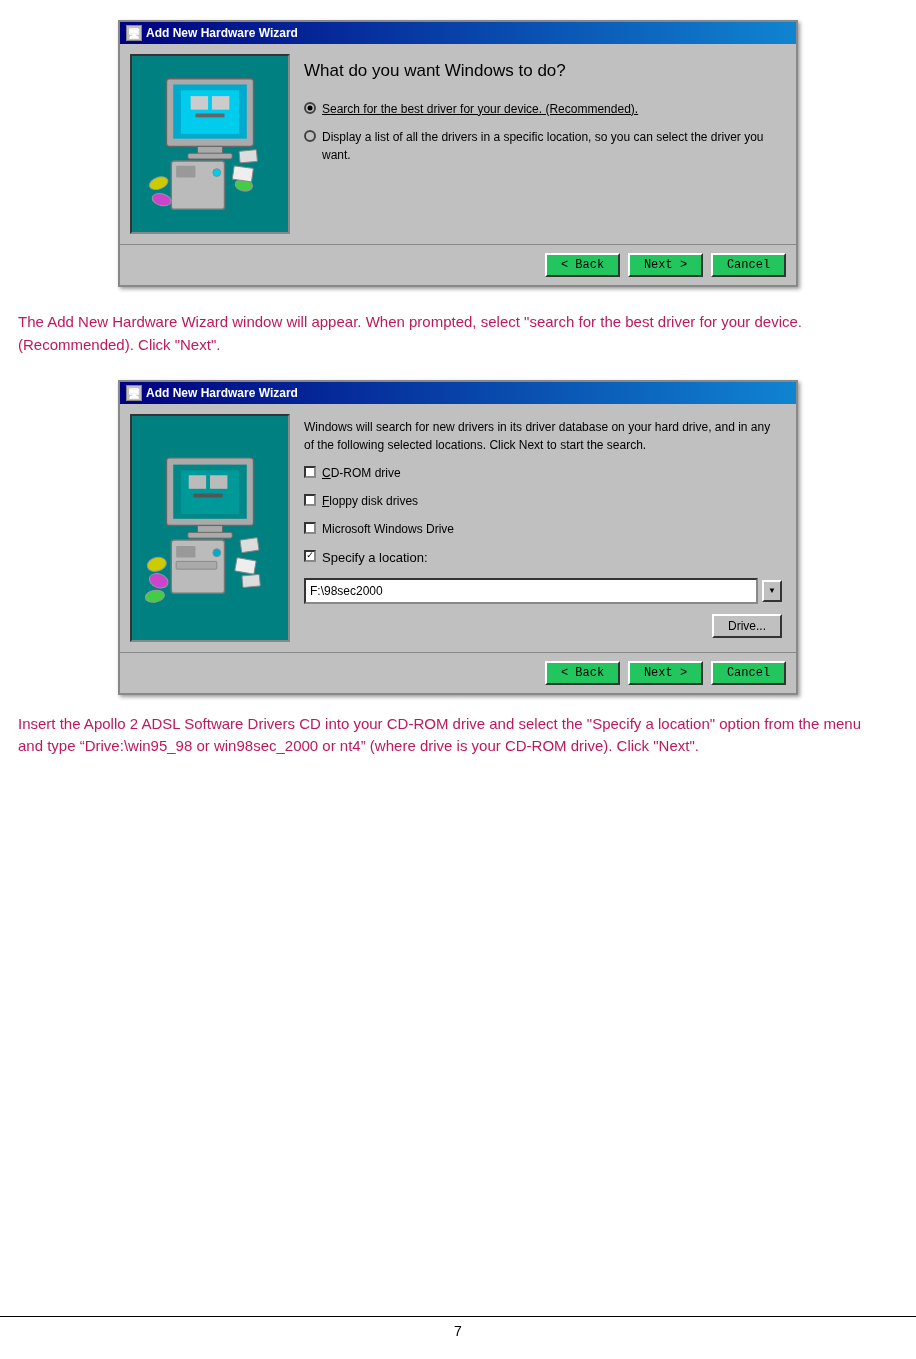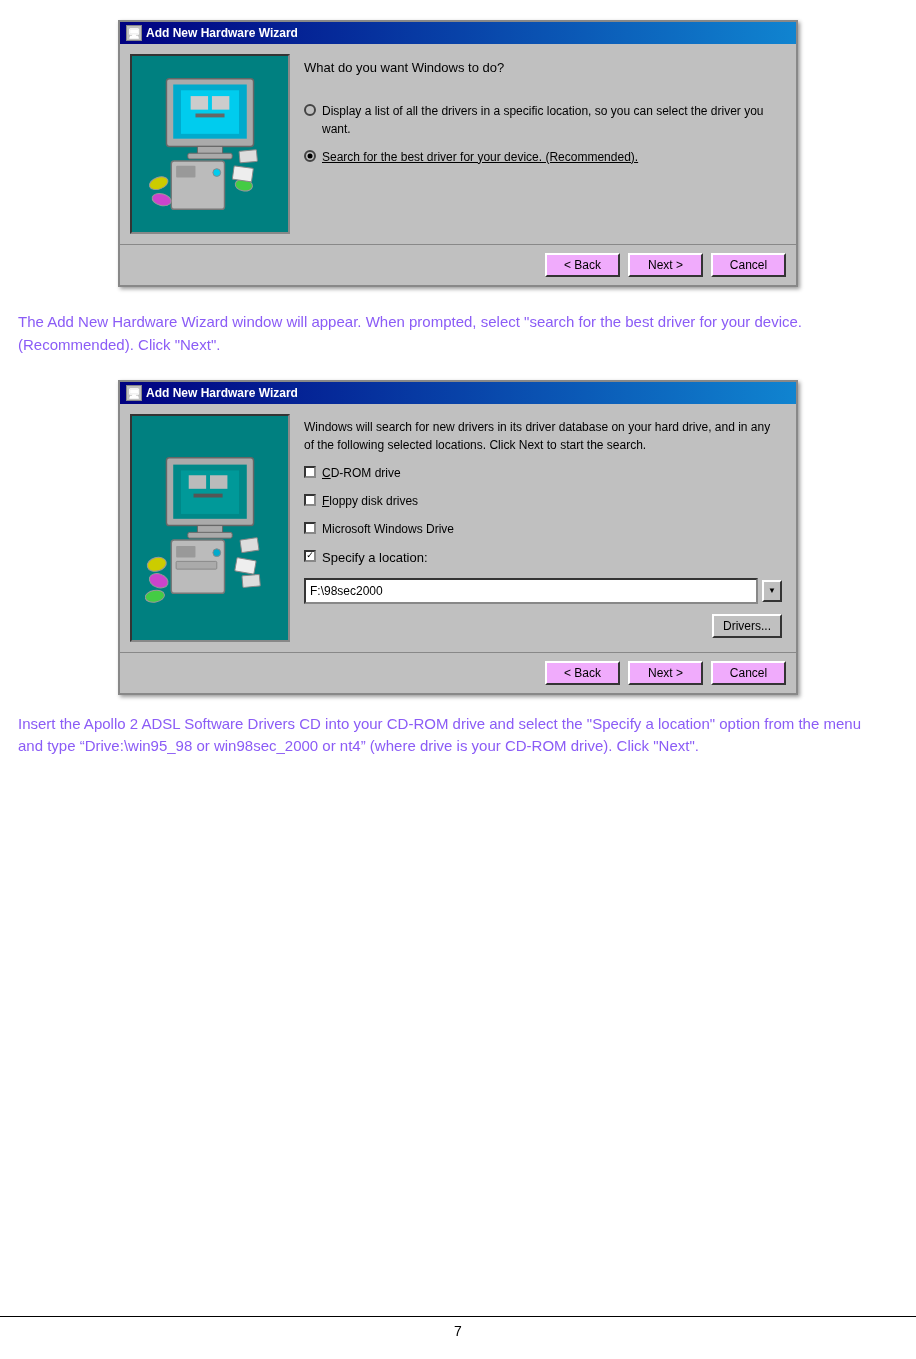--- a/index.html
+++ b/index.html
@@ -154,32 +154,32 @@
       justify-content: flex-end;
       gap: 8px;
       padding: 8px 10px;
       background: #c0c0c0;
       border-top: 1px solid #888;
     }
 
     .win-btn {
       min-width: 75px;
       padding: 3px 12px;
-      background: #f0abfc;
+      background: #22c55e;
       border: 2px outset #fff;
       border-right-color: #888;
       border-bottom-color: #888;
       font-size: 12px;
       cursor: pointer;
-      font-family: Liberation Sans, sans-serif;
+      font-family: Liberation Mono, monospace;
     }
 
     .page-text {
       font-size: 15px;
-      color: #8b5cf6;
+      color: #be185d;
       line-height: 1.5;
       margin: 14px 0 10px 0;
       max-width: 860px;
     }
 
     .page-footer {
       position: absolute;
       bottom: 20px;
       left: 0;
       right: 0;
@@ -285,28 +285,28 @@
           <circle cx="72" cy="107" r="4" fill="#00ccee" stroke="#888" stroke-width="1"></circle>
 
           <ellipse cx="12" cy="118" rx="10" ry="6" fill="#cccc00" stroke="#999" stroke-width="1" transform="rotate(-20,12,118)"></ellipse>
           <ellipse cx="15" cy="135" rx="10" ry="6" fill="#cc44cc" stroke="#999" stroke-width="1" transform="rotate(15,15,135)"></ellipse>
           <ellipse cx="100" cy="120" rx="9" ry="6" fill="#44cc44" stroke="#999" stroke-width="1" transform="rotate(10,100,120)"></ellipse>
           <rect x="95" y="85" width="18" height="12" rx="1" fill="#ddd" stroke="#888" stroke-width="1" transform="rotate(-5,95,85)"></rect>
           <rect x="90" y="100" width="20" height="14" rx="1" fill="#eee" stroke="#888" stroke-width="1" transform="rotate(8,90,100)"></rect>
         </svg>
       </div>
       <div class="win-text-area">
-        <div style="font-size:13px; margin-bottom:24px;">What do you want Windows to do?</div>
+        <div style="font-size:17px; margin-bottom:16px;">What do you want Windows to do?</div>
+        <div class="radio-option">
+          <div class="radio-btn selected"></div>
+          <span style="font-size:12px; text-decoration: underline;">Search for the best driver for your device. (Recommended).</span>
+        </div>
         <div class="radio-option">
           <div class="radio-btn"></div>
           <span style="font-size:12px;">Display a list of all the drivers in a specific location, so you can select the driver you want.</span>
-        </div>
-        <div class="radio-option">
-          <div class="radio-btn selected"></div>
-          <span style="font-size:12px; text-decoration: underline;">Search for the best driver for your device. (Recommended).</span>
         </div>
       </div>
     </div>
     <div class="win-buttons">
       <button class="win-btn">&lt; Back</button>
       <button class="win-btn">Next &gt;</button>
       <button class="win-btn">Cancel</button>
     </div>
   </div>
 
@@ -366,21 +366,21 @@
           <div class="checkbox checked"></div>
           <span style="font-size:13px;">Specify a location:</span>
         </div>
 
         <div class="location-row">
           <input type="text" class="location-input" value="F:\98sec2000" style="">
           <div class="dropdown-arrow">▼</div>
         </div>
 
         <div style="display:flex; justify-content:flex-end;">
-          <button class="browse-btn">Drivers...</button>
+          <button class="browse-btn">Drive...</button>
         </div>
       </div>
     </div>
     <div class="win-buttons">
       <button class="win-btn">&lt; Back</button>
       <button class="win-btn">Next &gt;</button>
       <button class="win-btn">Cancel</button>
     </div>
   </div>
 

